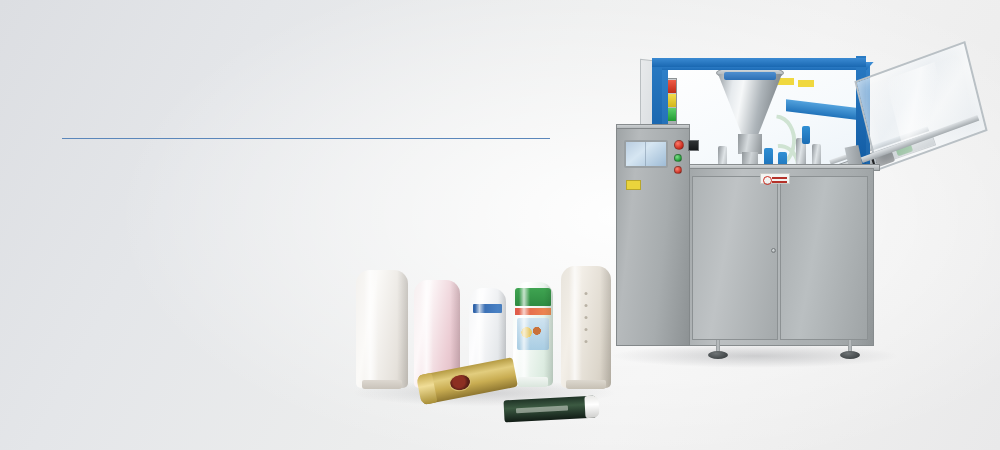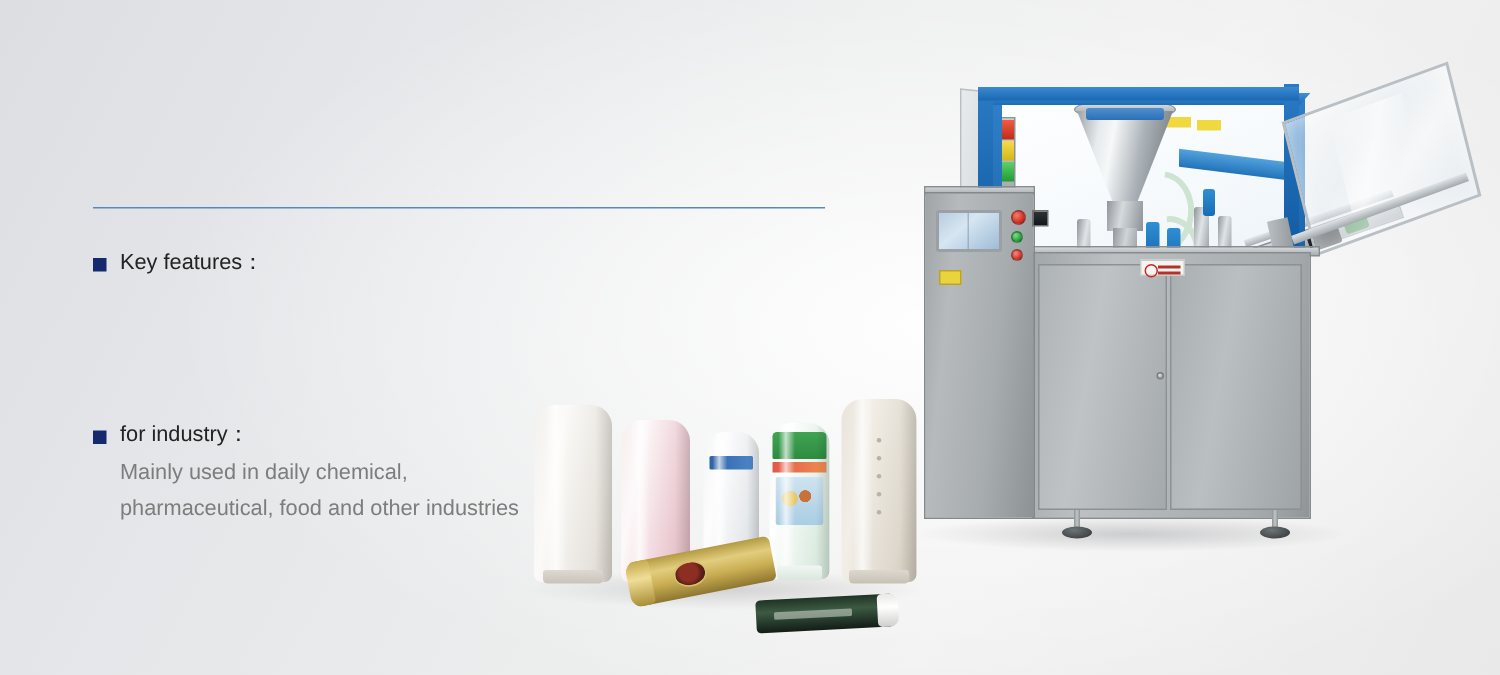--- a/index.html
+++ b/index.html
@@ -409,33 +409,22 @@
 </style>
 </head>
 <body>
 
 <div id="banner">
 
 
   <div class="divider"></div>
 
   <div class="feature-block" id="block-key">
-    <div class="fb-head">
-      <span class="bullet"></span>
-      <span class="fb-title">Key features：</span>
-    </div>
   </div>
 
-  <div class="feature-block" id="block-industry">
-    <div class="fb-head">
-      <span class="bullet"></span>
-      <span class="fb-title">for industry：</span>
-    </div>
-    <div class="fb-body">Mainly used in daily chemical, pharmaceutical, food and other industries</div>
-  </div>
 
   <div id="tubes">
     <div class="tube-shadow" style="left:2px; top:122px; width:260px; height:26px;"></div>
 
     <div class="tube" id="tube1">
       <div class="body">
         <div class="gloss"></div>
         <div class="shade-r"></div>
       </div>
       <div class="cap"></div>

